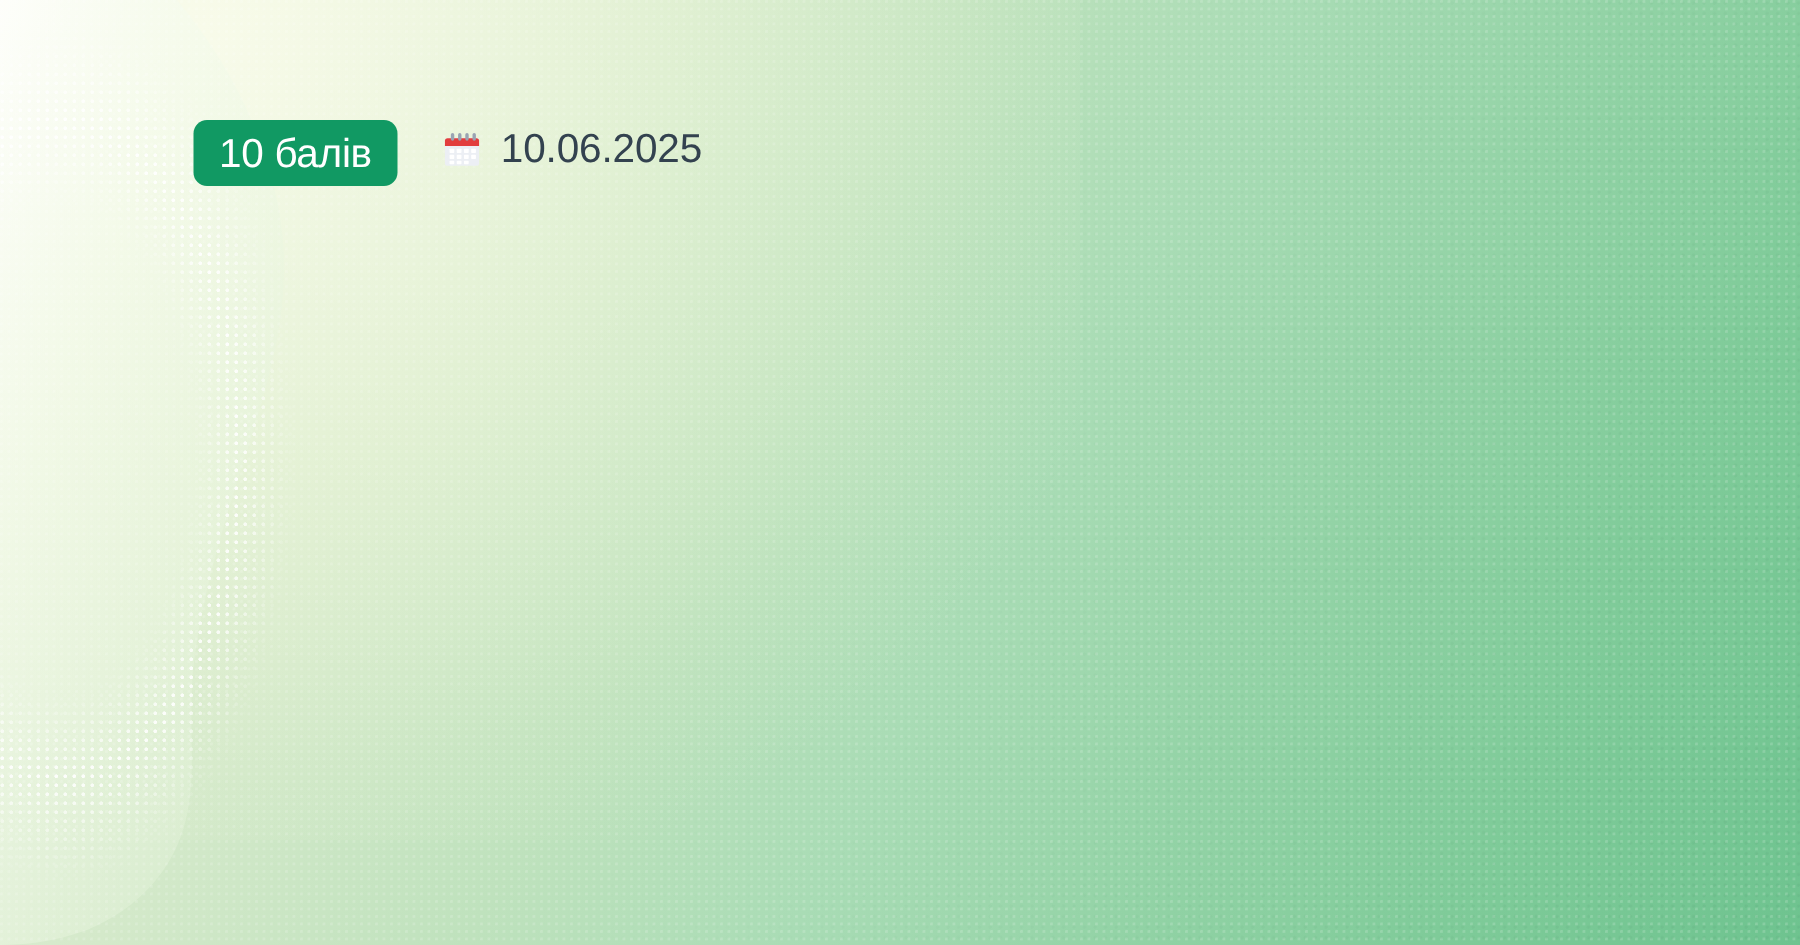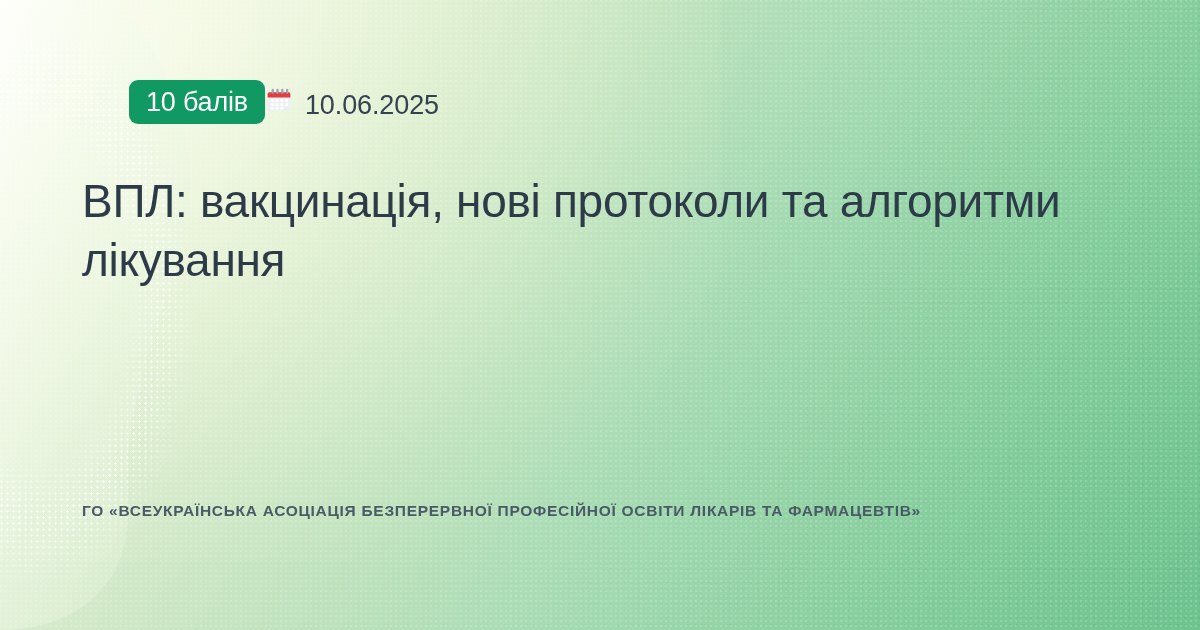--- a/index.html
+++ b/index.html
@@ -99,20 +99,21 @@
     position:relative;
     z-index:5;
     padding:80px 0 0 82px;
     height:630px;
   }
 
   
   .meta-row {
     display:flex;
     align-items:center;
+    gap:29px;
     height:44px;
     padding-left:47px;
   }
 
   .badge {
     display:inline-flex;
     align-items:center;
     justify-content:center;
     height:44px;
     padding:0 17px;
@@ -122,21 +123,21 @@
     color:#ffffff;
     font-size:27px;
     font-weight:400;
     line-height:1;
     letter-spacing:-0.2px;
     white-space:nowrap;
   }
 
   .meta-item {
     display:inline-flex;
-    align-items:flex-end;
+    align-items:flex-start;
     gap:12px;
     color:#33424f;
     font-size:27px;
     font-weight:400;
     line-height:1;
     white-space:nowrap;
   }
   .meta-item .meta-label { letter-spacing:-0.1px; }
 
   .emoji-icon { display:block; }
@@ -227,18 +228,16 @@
               <rect x="17.5" y="24.2" width="3.6" height="2.6" rx="0.5"></rect>
             </g>
           </svg>
         </span>
         <span class="meta-label">10.06.2025</span>
       </span>
 
 
     </div>
 
-    <h1 class="title">ВПЛ: вакцинація, нові протоколи та алгоритми лікування</h1>
-
-    <div class="org">ГО «ВСЕУКРАЇНСЬКА АСОЦІАЦІЯ БЕЗПЕРЕРВНОЇ ПРОФЕСІЙНОЇ ОСВІТИ ЛІКАРІВ ТА ФАРМАЦЕВТІВ»</div>
+
 
   </div>
 </div>
 
 </body></html>

